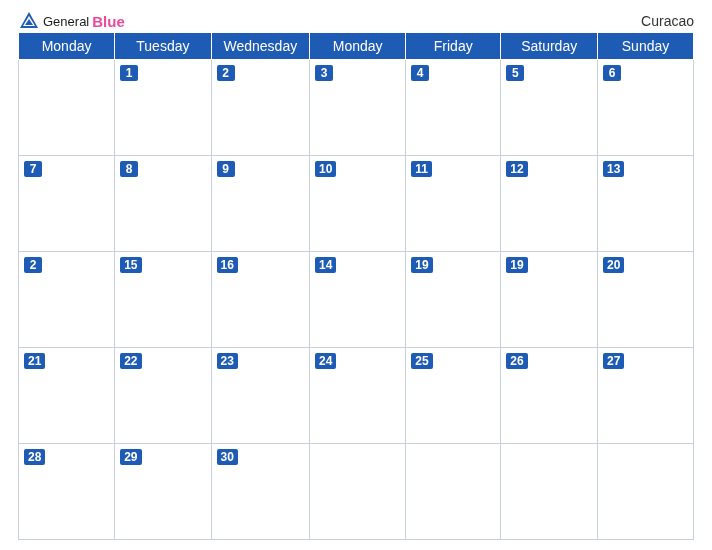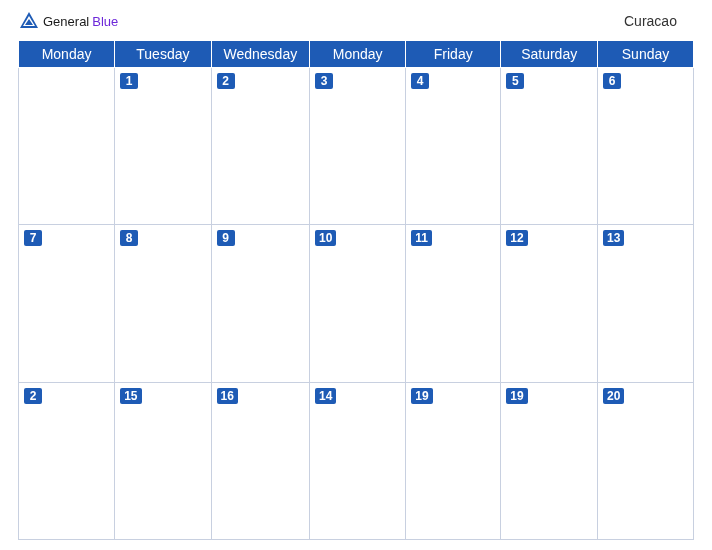--- a/index.html
+++ b/index.html
@@ -12,21 +12,21 @@
       flex-direction: column;
       align-items: center;
       padding: 10px 18px 10px 18px;
     }
 
     .header {
       width: 100%;
       display: flex;
       align-items: center;
       justify-content: space-between;
-      margin-bottom: 8px;
+      margin-bottom: 0;
     }
 
     .logo {
       display: flex;
       flex-direction: column;
       align-items: flex-start;
     }
 
     .logo-text {
       display: flex;
@@ -34,44 +34,44 @@
       gap: 3px;
     }
 
     .logo-general {
       font-size: 13px;
       color: #1a1a1a;
       font-weight: normal;
     }
 
     .logo-blue {
-      font-size: 13px;
-      color: #6d28d9;
-      font-weight: normal;
+      font-size: 15px;
+      color: #ec4899;
+      font-weight: bold;
     }
 
     .logo-icon {
       width: 22px;
       height: 22px;
     }
 
     .title-area {
       text-align: center;
     }
 
     .calendar-title {
       font-size: 30px;
       color: #1e5bb5;
       font-weight: normal;
     }
 
     .country-label {
       font-size: 14px;
       color: #333;
-      text-align: left;
+      text-align: right;
       min-width: 70px;
     }
 
     .calendar-table {
       width: 100%;
       border-collapse: collapse;
       flex: 1;
     }
 
     .calendar-table thead tr th {
@@ -163,14 +163,32 @@
       </tr>
       <tr>
         <td><span class="day-number">2</span></td>
         <td><span class="day-number">15</span></td>
         <td><span class="day-number">16</span></td>
         <td><span class="day-number">14</span></td>
         <td><span class="day-number">19</span></td>
         <td><span class="day-number">19</span></td>
         <td><span class="day-number">20</span></td>
       </tr>
+      <tr>
+        <td><span class="day-number">21</span></td>
+        <td><span class="day-number">22</span></td>
+        <td><span class="day-number">23</span></td>
+        <td><span class="day-number">24</span></td>
+        <td><span class="day-number">25</span></td>
+        <td><span class="day-number">26</span></td>
+        <td><span class="day-number">27</span></td>
+      </tr>
+      <tr>
+        <td><span class="day-number">28</span></td>
+        <td><span class="day-number">29</span></td>
+        <td><span class="day-number">30</span></td>
+        <td class="empty-cell"></td>
+        <td class="empty-cell"></td>
+        <td class="empty-cell"></td>
+        <td class="empty-cell"></td>
+      </tr>
     </tbody>
 </table>
 
 </body></html>

